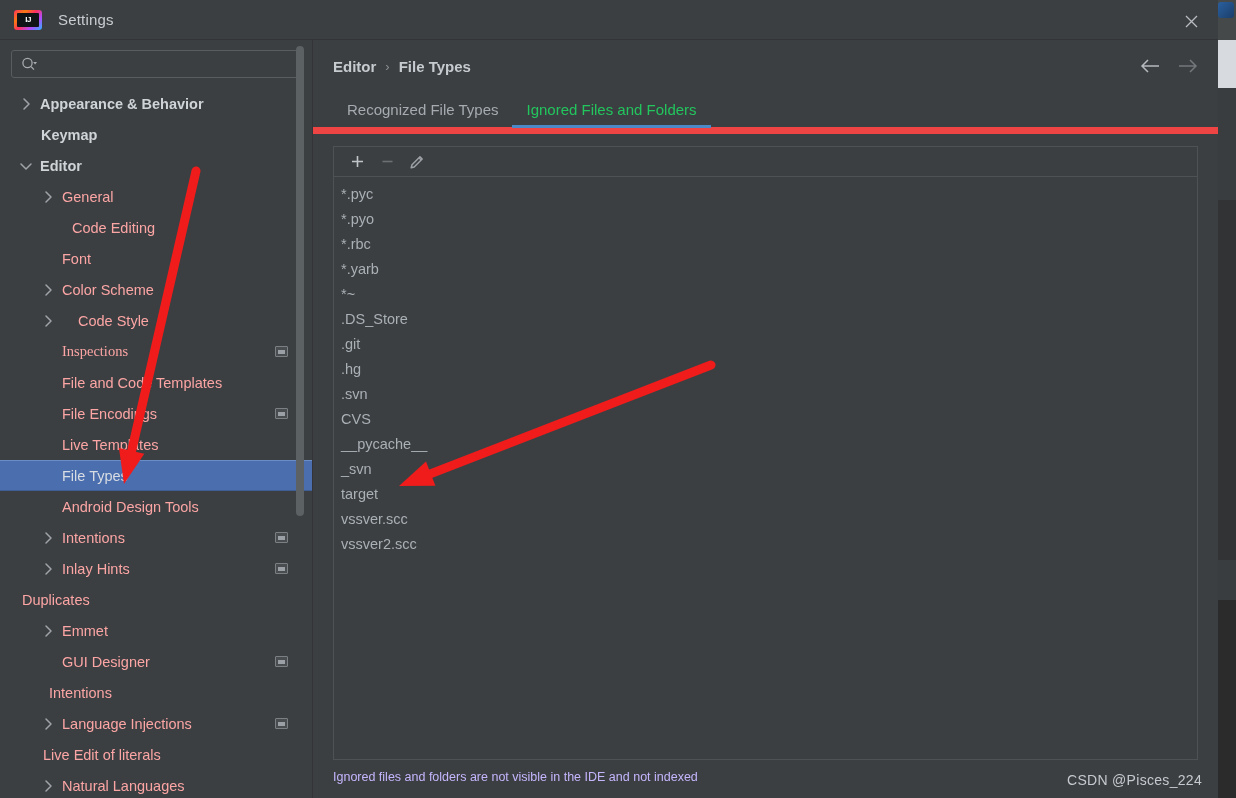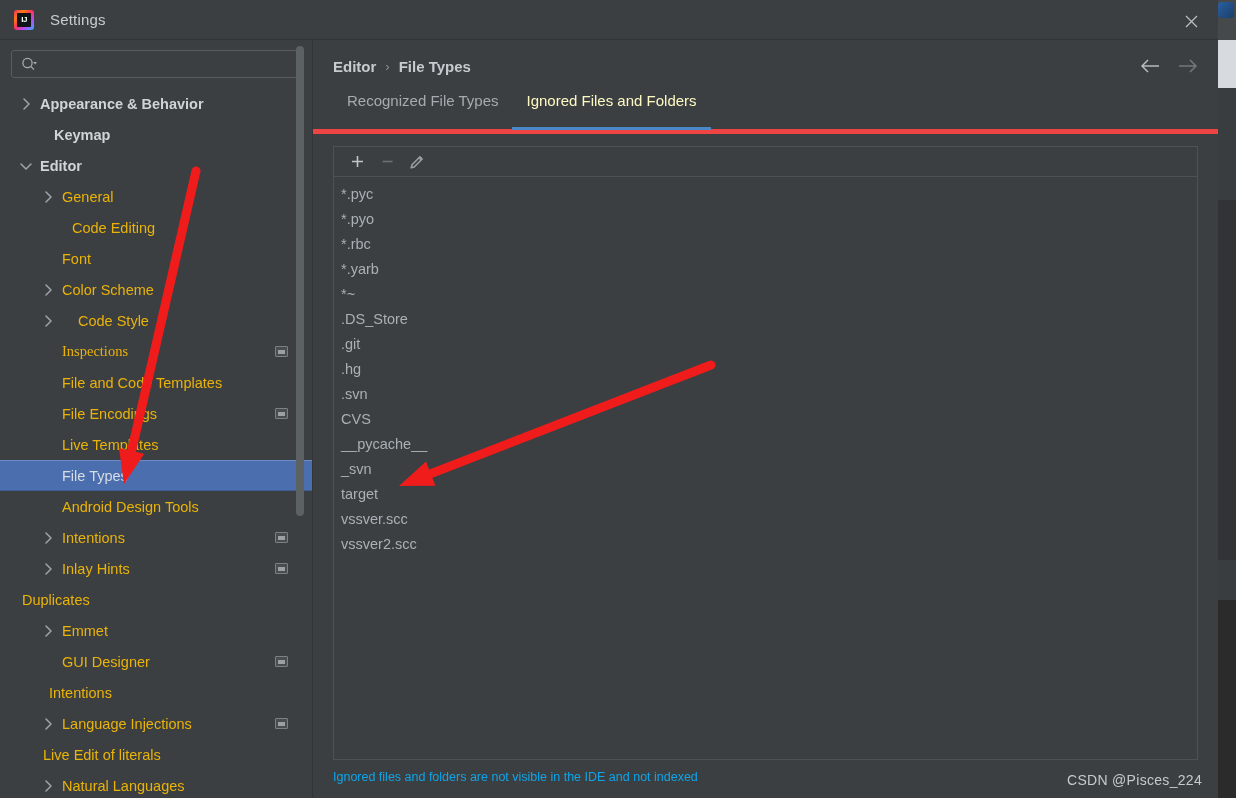--- a/index.html
+++ b/index.html
@@ -72,21 +72,21 @@
     height: 40px;
     background: #3c3f41;
     border-bottom: 1px solid #323437;
     display: flex;
     align-items: center;
     padding: 0 0 0 14px;
     flex: 0 0 auto;
     position: relative;
   }
   .ij-logo {
-    width: 20px; height: 20px;
+    width: 28px; height: 20px;
     position: relative;
     border-radius: 3px;
     background: linear-gradient(135deg, #fe315d 0%, #f97a12 26%, #fe315d 48%, #b24cfc 72%, #2bb3ff 100%);
     flex: 0 0 auto;
   }
   .ij-logo::after {
     content: "";
     position: absolute;
     left: 3px; top: 3px; right: 3px; bottom: 3px;
     background: #111417;
@@ -177,21 +177,21 @@
   .tree-row.selected .tree-label { color: #d8dde3; }
   .twisty {
     width: 16px; height: 16px;
     flex: 0 0 16px;
     display: flex; align-items: center; justify-content: center;
     cursor: pointer;
   }
   .twisty svg { display: block; }
   .tree-label {
     font-size: 14.5px;
-    color: #eab308;
+    color: #fca5a5;
     white-space: nowrap;
   }
   .tree-row.bold .tree-label { color: #cfd4d8; font-weight: bold; }
   .badge-icon {
     position: absolute;
     right: 24px;
     width: 13px; height: 11px;
     border: 1px solid #7b8085;
     border-radius: 1px;
     background: #4a4d4f;
@@ -255,33 +255,34 @@
     width: 24px; height: 24px;
     display: flex; align-items: center; justify-content: center;
     cursor: pointer;
   }
   .nav-btn svg { display: block; }
 
   
   .tabs {
     flex: 0 0 auto;
     display: flex;
+    align-items: flex-end;
     padding: 0 20px;
     height: 42px;
-    border-bottom: 5px solid #ef4444;
+    border-bottom: 7px solid #ef4444;
   }
   .tab {
     font-size: 15px;
     color: #a5abb1;
     padding: 0 14px 9px 14px;
     cursor: pointer;
     position: relative;
     white-space: nowrap;
   }
-  .tab.active { color: #fef9c3; }
+  .tab.active { color: #22c55e; }
   .tab.active::after {
     content: "";
     position: absolute;
     left: 0; right: 0; bottom: -1px;
     height: 3px;
     background: #4a88c7;
   }
 
   
   .list-panel {
@@ -323,21 +324,21 @@
     font-size: 14.5px;
     color: #a9b0b6;
     white-space: nowrap;
     cursor: default;
   }
 
   .hint {
     flex: 0 0 auto;
     padding: 10px 20px 0 20px;
     font-size: 12.5px;
-    color: #0ea5e9;
+    color: #c4b5fd;
     height: 38px;
   }
 
   
   .watermark {
     position: absolute;
     right: 16px;
     bottom: 10px;
     font-size: 14px;
     color: #c5cad0;
@@ -399,21 +400,21 @@
                 <svg width="16" height="16" viewBox="0 0 16 16">
                   <path d="M6 3 L11 8 L6 13" stroke="#9fa4a9" stroke-width="1.5" fill="none" stroke-linecap="round" stroke-linejoin="round"></path>
                 </svg>
               </span>
               <span class="tree-label" style="margin-left: 6px;">Appearance &amp; Behavior</span>
             </div>
             <div class="tree-row bold" style="padding-left: 18px;">
               <span class="twisty">
                 <span style="display:block;width:16px;height:16px"></span>
               </span>
-              <span class="tree-label" style="margin-left: 20px;">Keymap</span>
+              <span class="tree-label" style="margin-left: 7px;">Keymap</span>
             </div>
             <div class="tree-row bold" style="padding-left: 18px;">
               <span class="twisty">
                 <svg width="16" height="16" viewBox="0 0 16 16">
                   <path d="M3 6 L8 11 L13 6" stroke="#9fa4a9" stroke-width="1.5" fill="none" stroke-linecap="round" stroke-linejoin="round"></path>
                 </svg>
               </span>
               <span class="tree-label" style="margin-left: 6px;">Editor</span>
             </div>
             <div class="tree-row" style="padding-left: 40px;">

